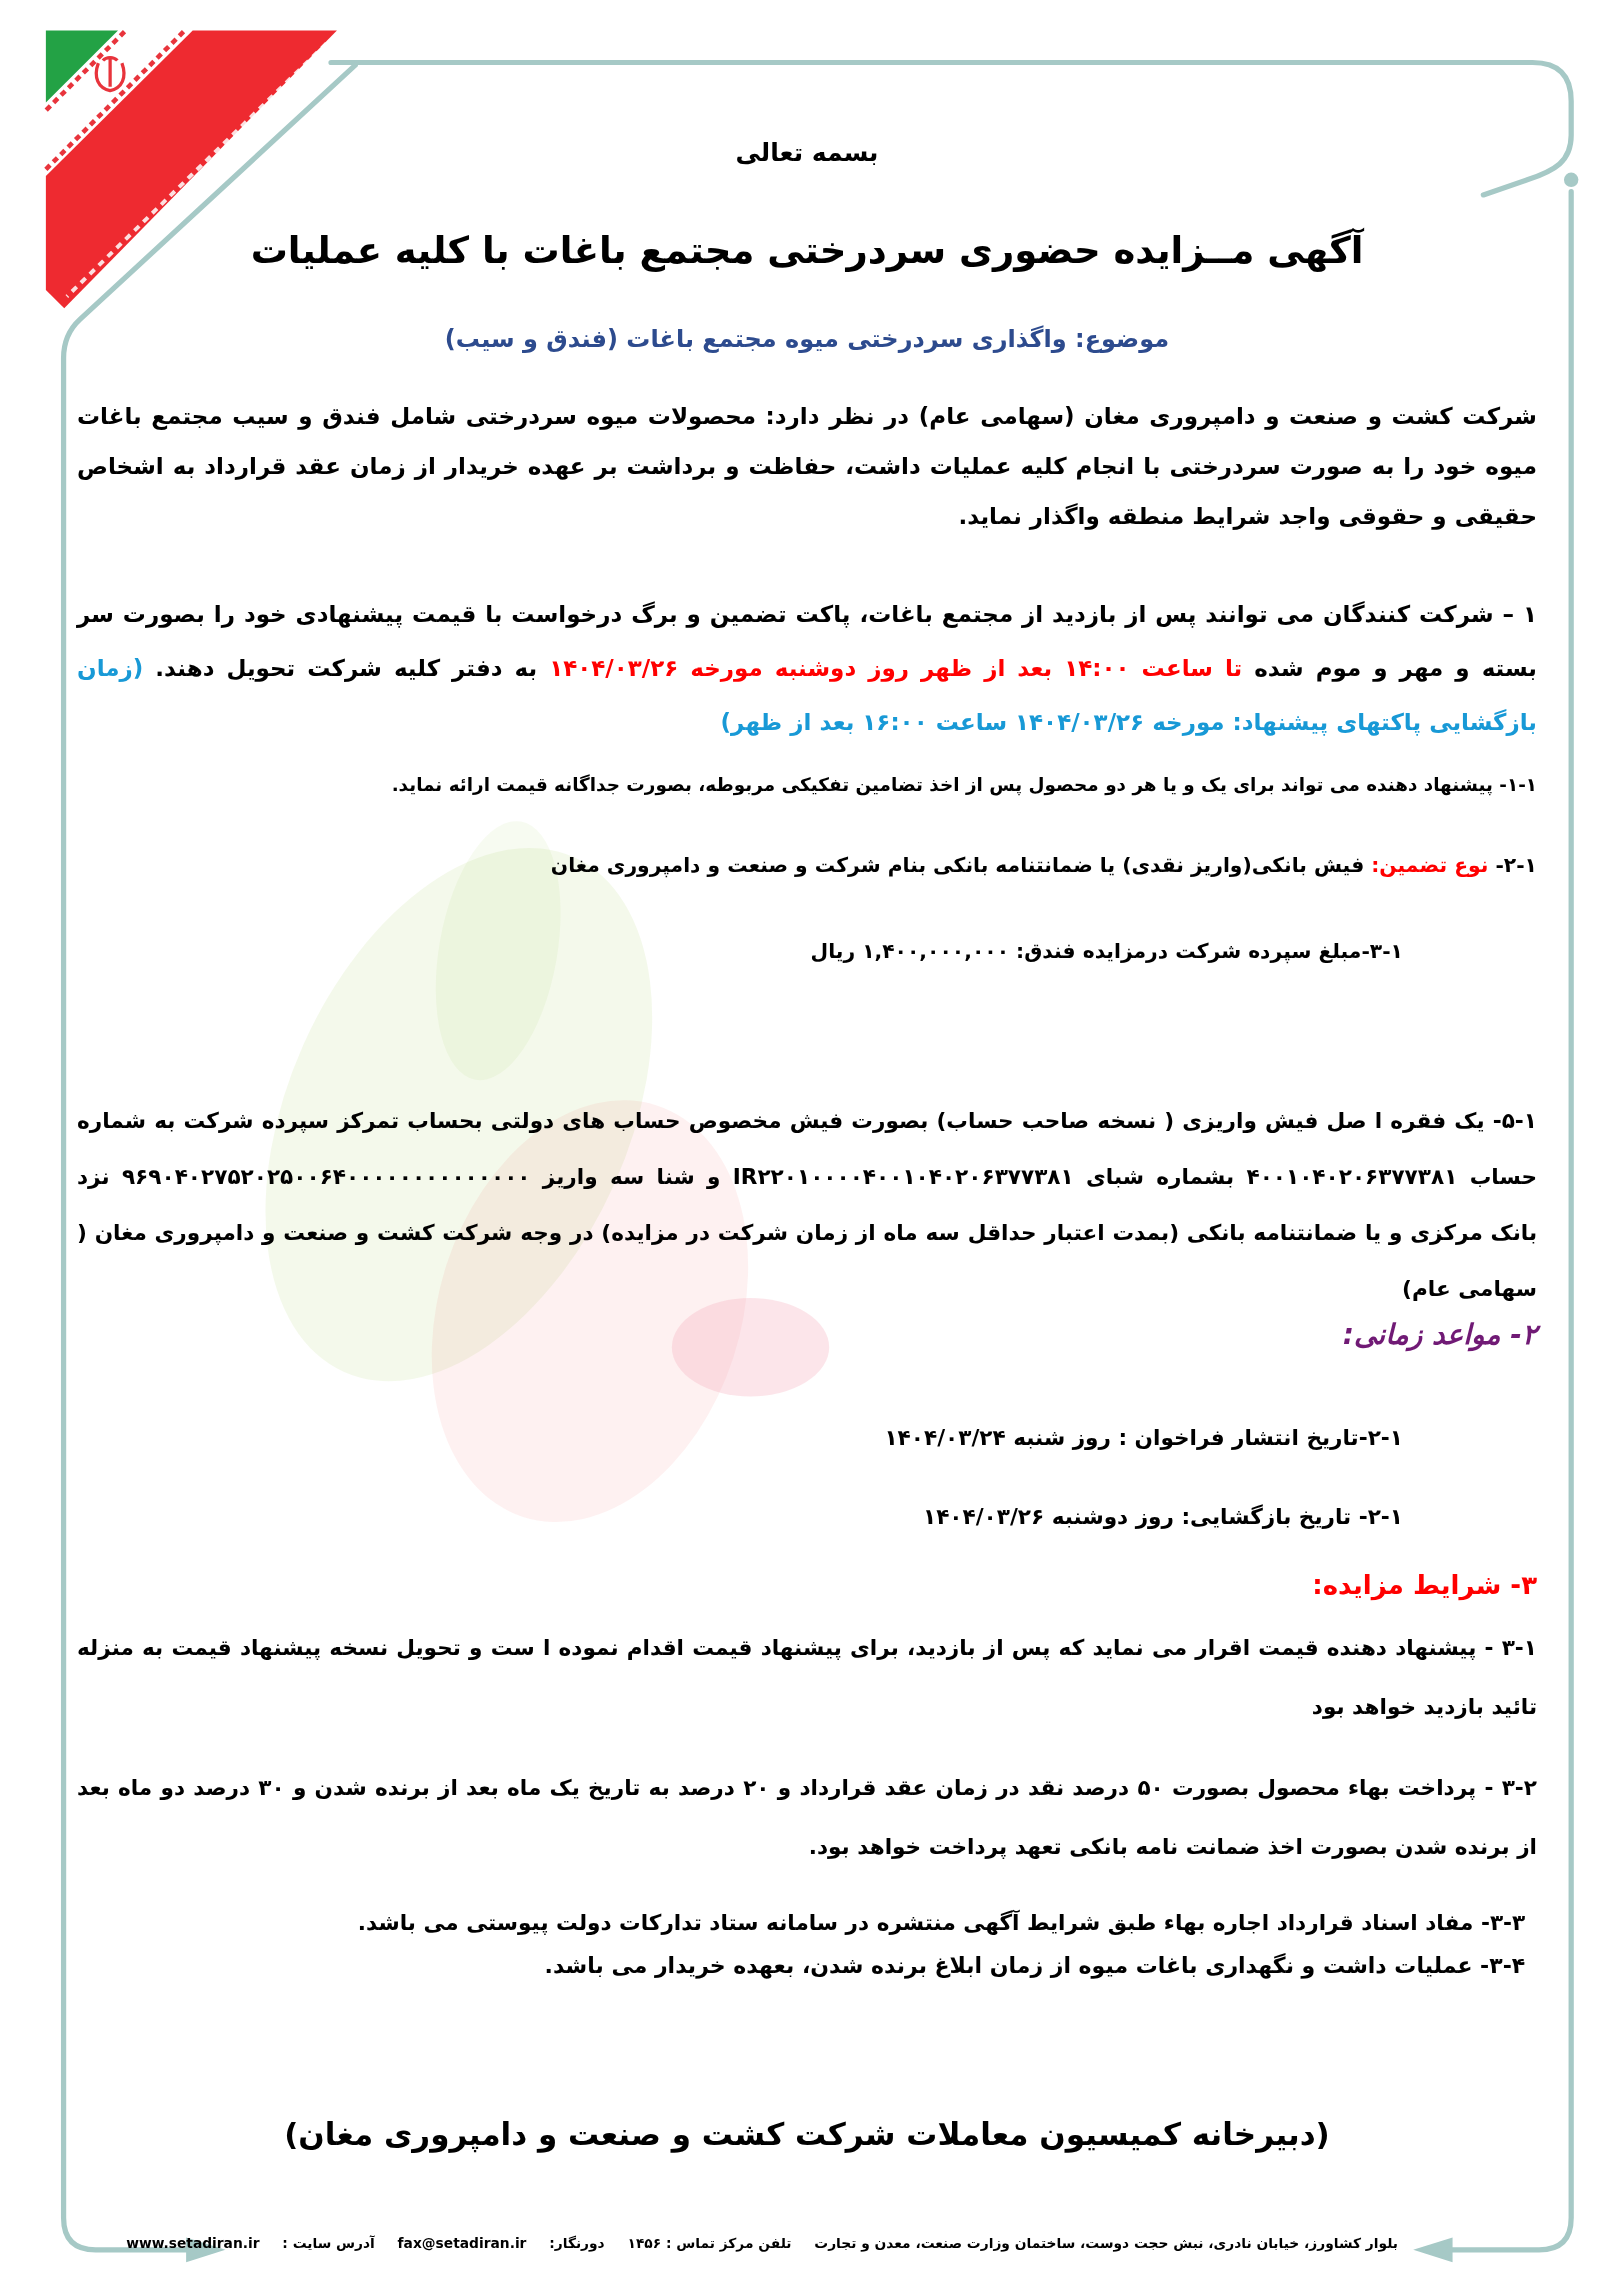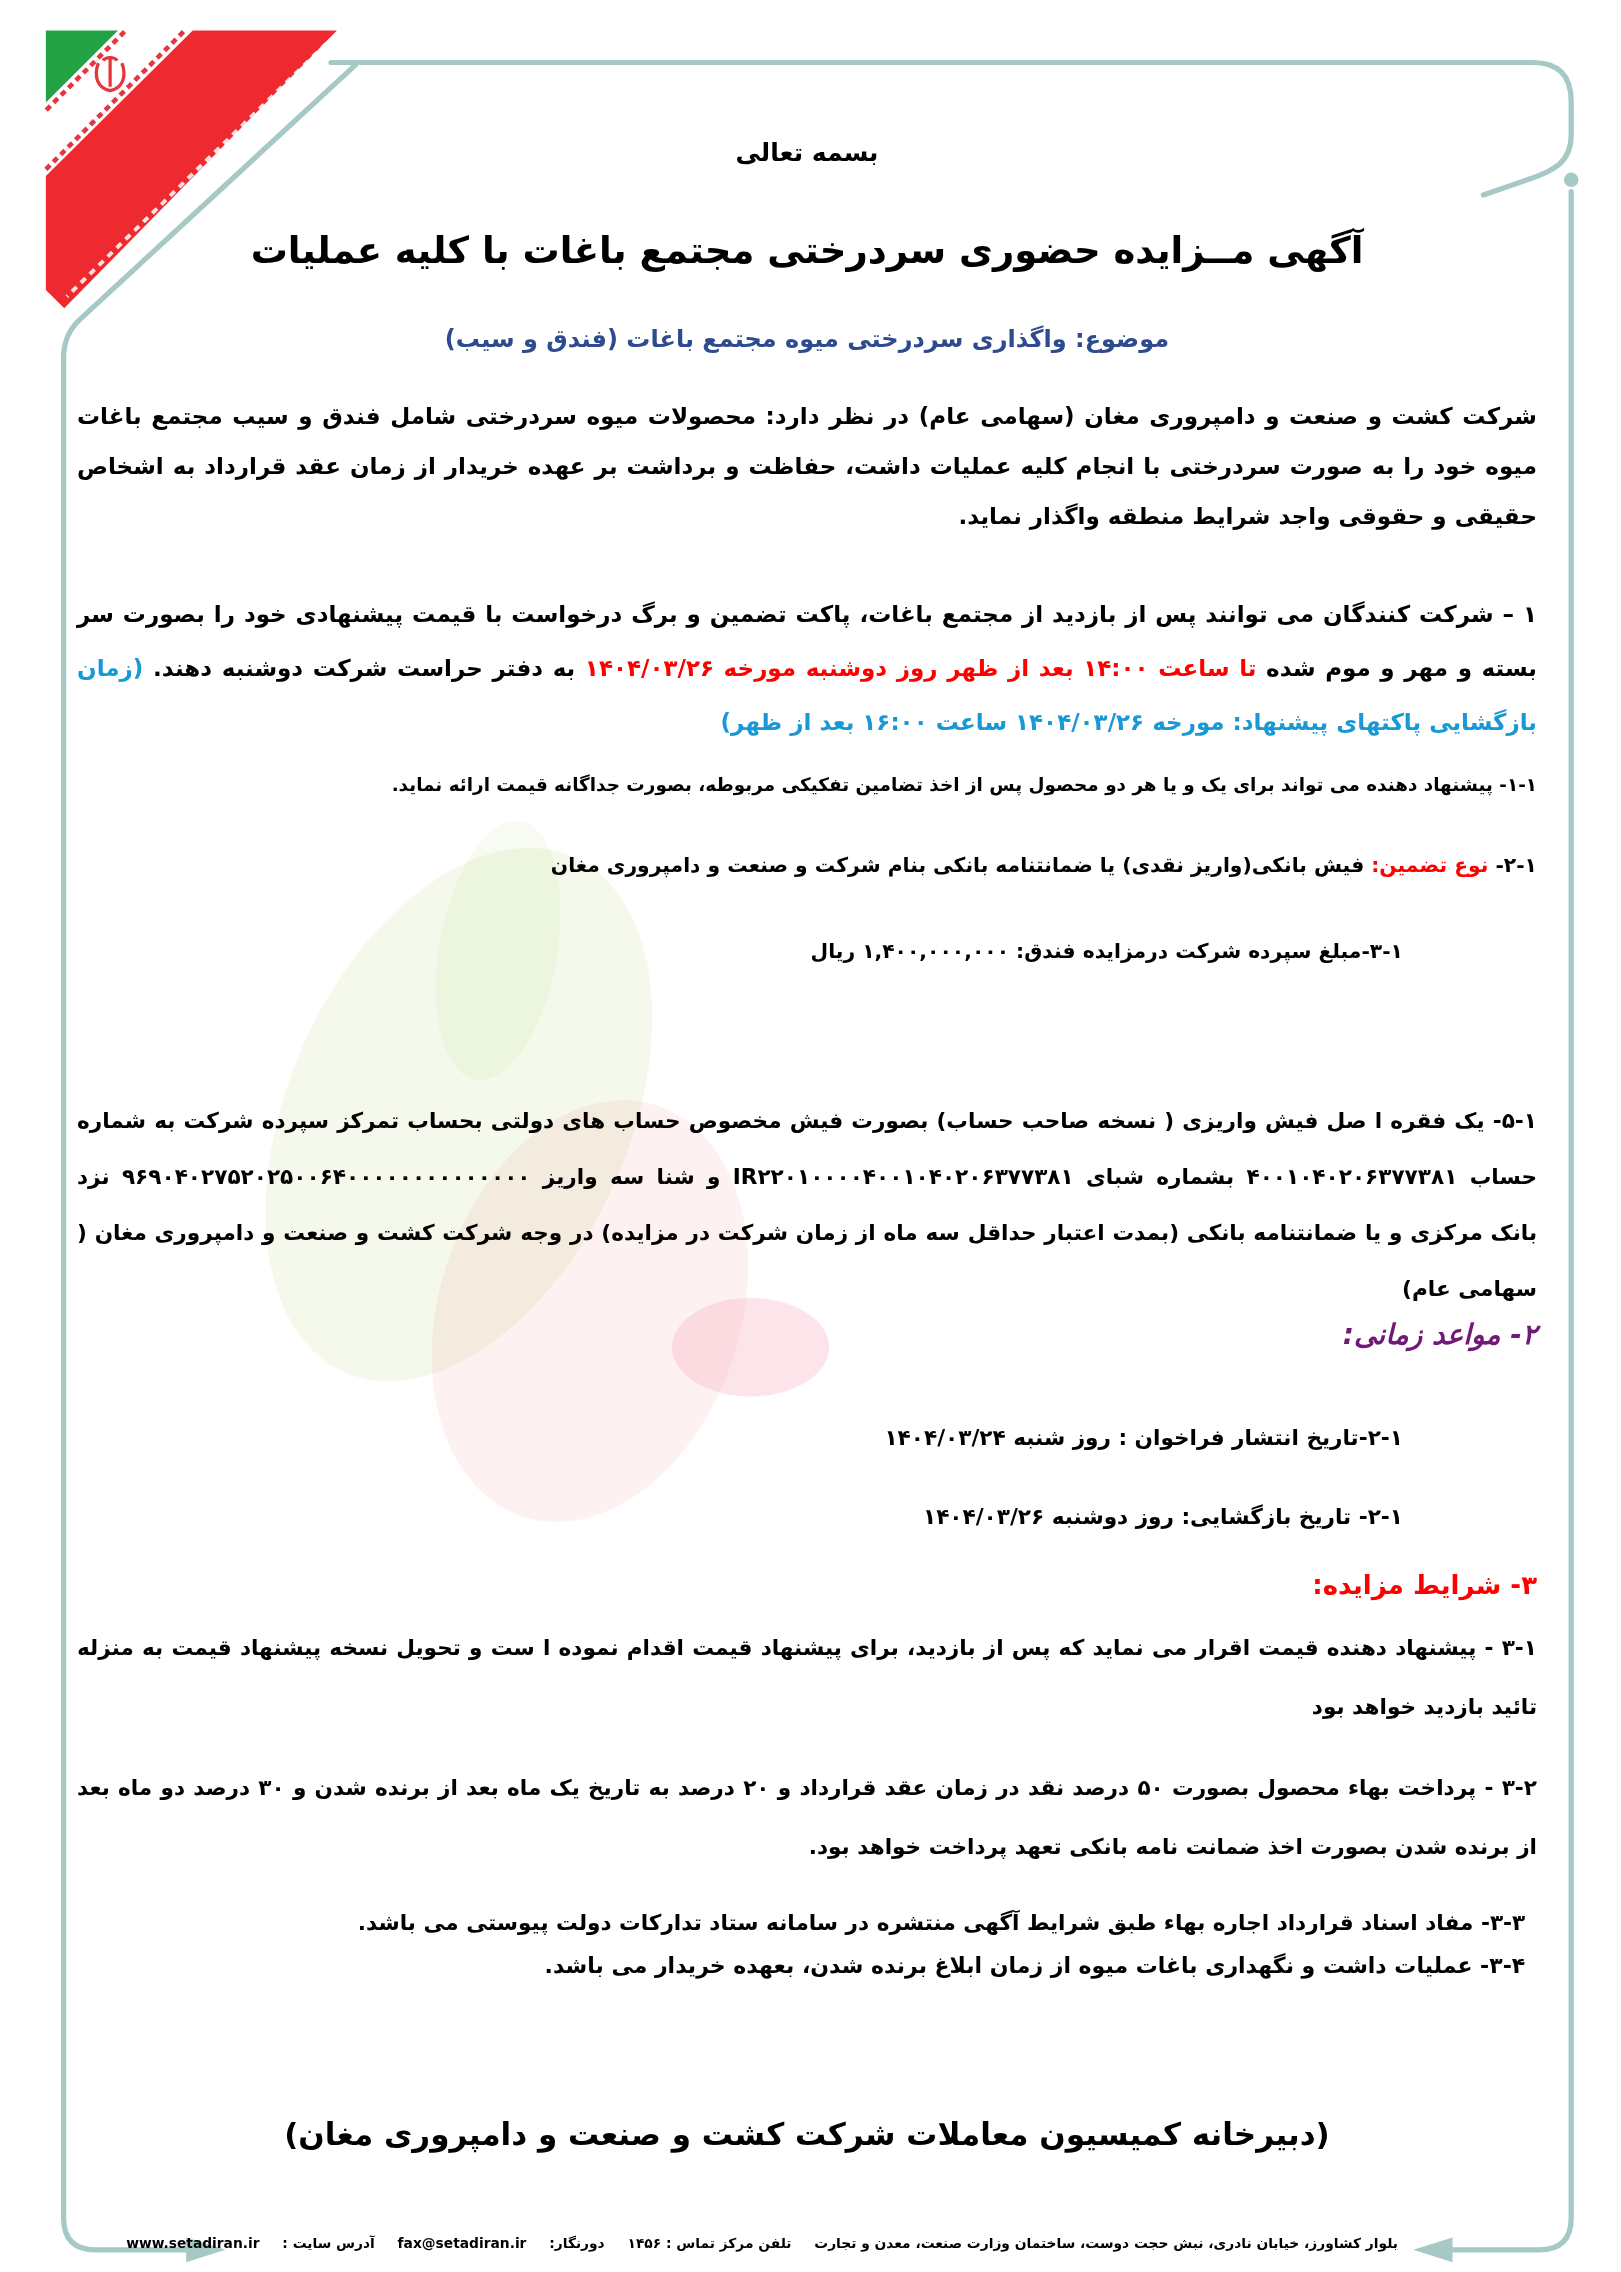--- a/index.html
+++ b/index.html
@@ -90,21 +90,21 @@
 
   <div class="blk bismillah center">بسمه تعالی</div>
 
   <div class="blk title center">آگهی مــزایده حضوری سردرختی مجتمع باغات با کلیه عملیات</div>
 
   <div class="blk subject center">موضوع:  واگذاری سردرختی میوه مجتمع باغات (فندق و سیب)</div>
 
   <div class="blk intro justify">شرکت کشت و صنعت و دامپروری مغان (سهامی عام) در نظر دارد: محصولات میوه سردرختی شامل فندق و سیب مجتمع باغات میوه خود را به صورت سردرختی با انجام کلیه عملیات داشت، حفاظت و برداشت بر عهده خریدار از زمان عقد قرارداد  به اشخاص حقیقی و حقوقی واجد شرایط منطقه واگذار نماید.</div>
 
   <div class="blk clause1 justify">
-    <span>۱ – شرکت کنندگان می توانند پس از بازدید از مجتمع باغات، پاکت تضمین و برگ درخواست با قیمت پیشنهادی خود را بصورت  سر بسته و مهر و موم شده </span><span class="red">تا ساعت ۱۴:۰۰ بعد از ظهر روز دوشنبه مورخه ۱۴۰۴/۰۳/۲۶</span><span> به دفتر حراست شرکت دوشنبه دهند. </span><span class="lightblue">(زمان بازگشایی پاکتهای پیشنهاد: مورخه ۱۴۰۴/۰۳/۲۶ ساعت ۱۶:۰۰ بعد از ظهر)</span>
+    <span>۱ – شرکت کنندگان می توانند پس از بازدید از مجتمع باغات، پاکت تضمین و برگ درخواست با قیمت پیشنهادی خود را بصورت  سر بسته و مهر و موم شده </span><span class="red">تا ساعت ۱۴:۰۰ بعد از ظهر روز دوشنبه مورخه ۱۴۰۴/۰۳/۲۶</span><span> به دفتر کلیه شرکت تحویل دهند. </span><span class="lightblue">(زمان بازگشایی پاکتهای پیشنهاد: مورخه ۱۴۰۴/۰۳/۲۶ ساعت ۱۶:۰۰ بعد از ظهر)</span>
   </div>
 
   <div class="blk i11">۱-۱- پیشنهاد دهنده می تواند برای یک و یا هر دو محصول پس از اخذ تضامین تفکیکی مربوطه، بصورت جداگانه قیمت ارائه نماید.</div>
 
   <div class="blk i12">
     <span>۲-۱- </span><span class="red">نوع تضمین:</span><span> فیش بانکی(واریز نقدی) یا ضمانتنامه بانکی بنام شرکت و صنعت و دامپروری مغان</span>
   </div>
 
   <div class="blk i13">۳-۱-مبلغ سپرده شرکت درمزایده فندق:  ۱,۴۰۰,۰۰۰,۰۰۰ ریال</div>
 

